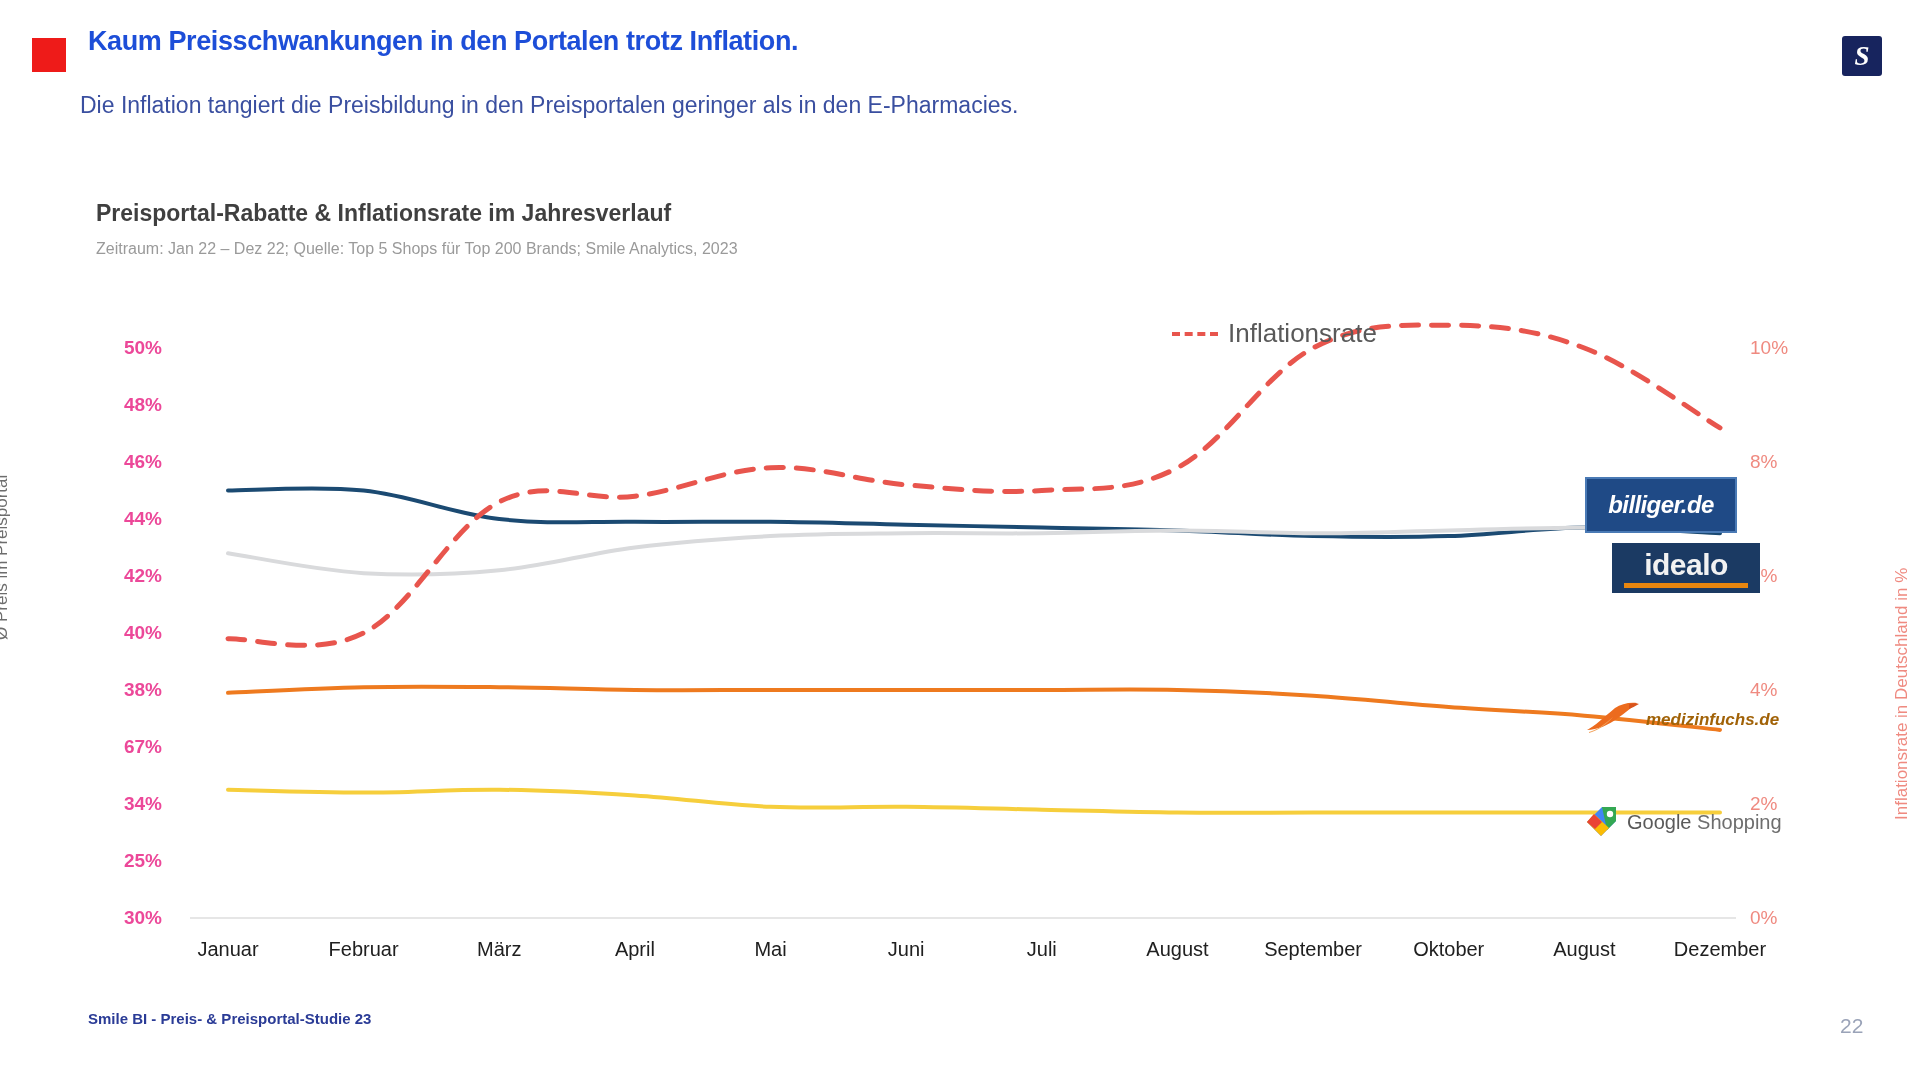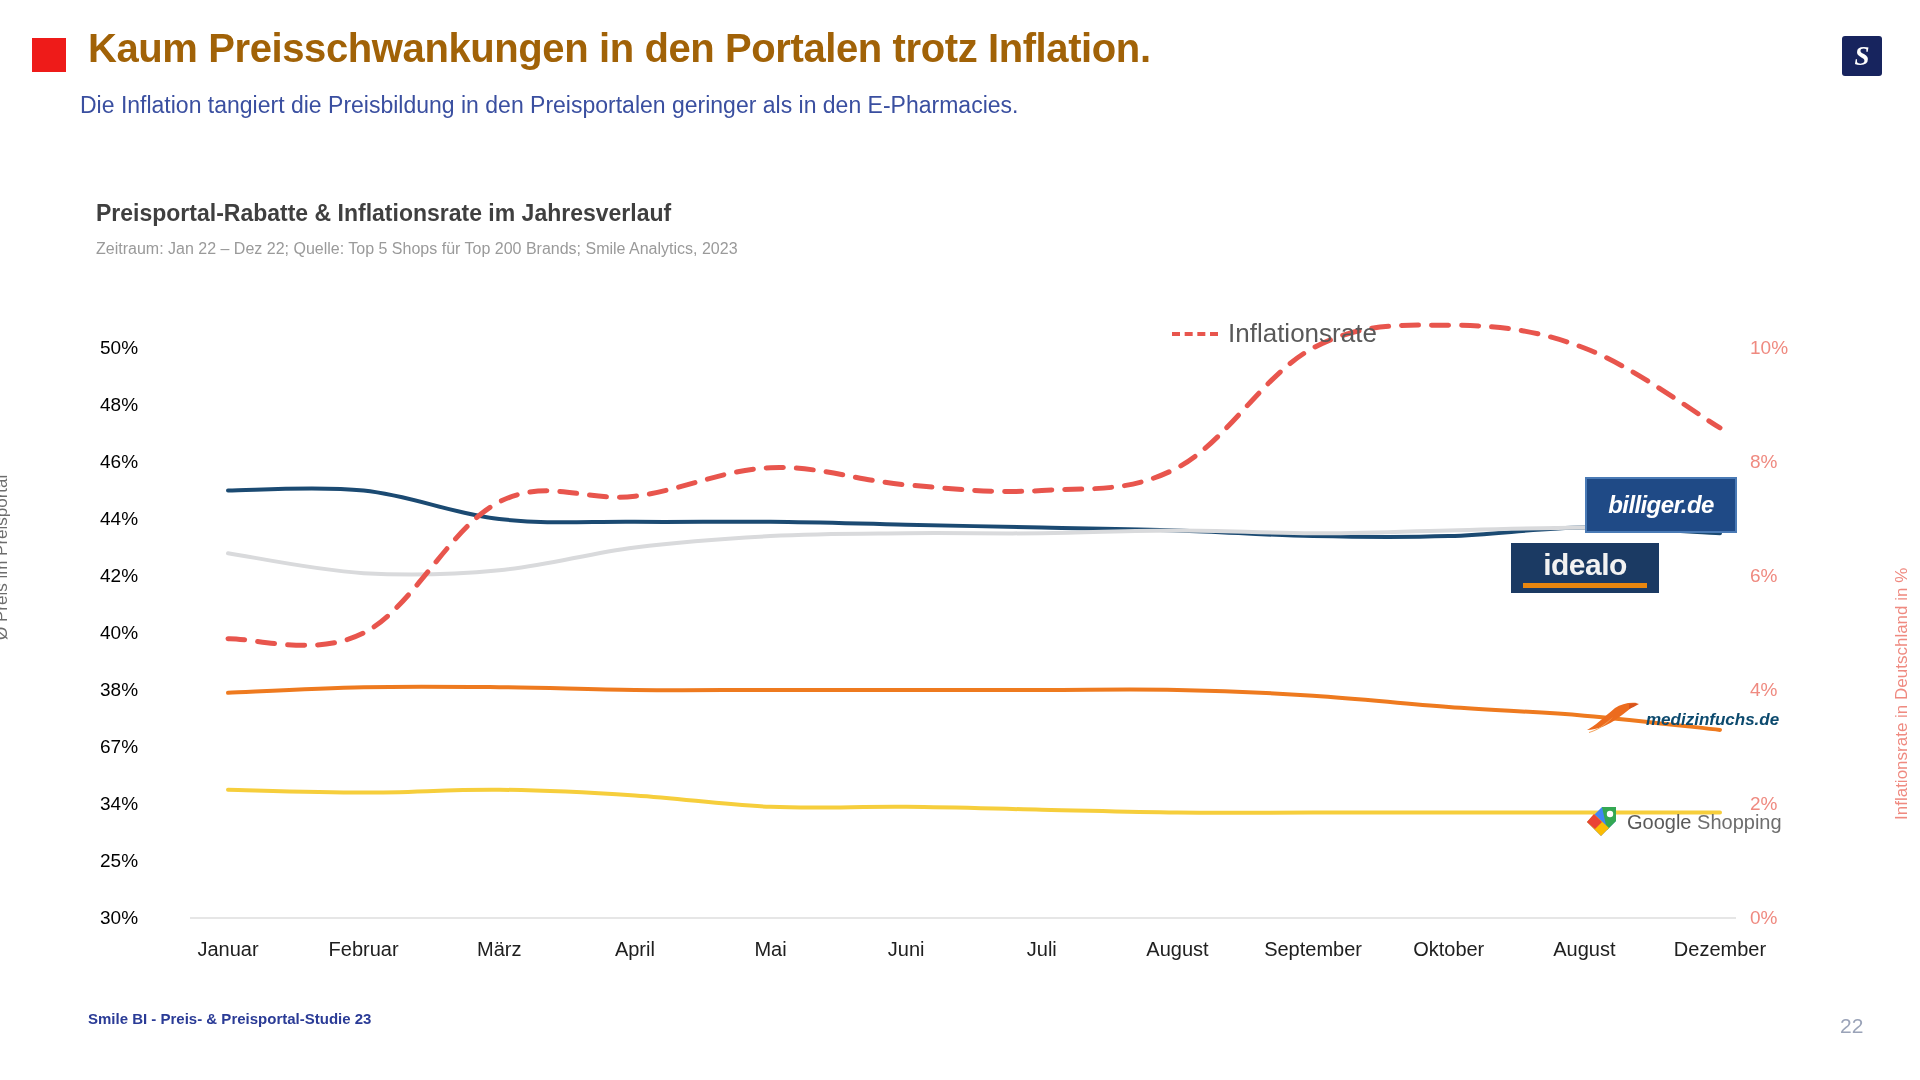--- a/index.html
+++ b/index.html
@@ -22,23 +22,23 @@
     left: 32px;
     top: 38px;
     width: 34px;
     height: 34px;
     background: #ee1b19;
   }
   #page-title {
     position: absolute;
     left: 88px;
     top: 26px;
-    font-size: 40px;
-    font-weight: 700;
-    color: #a16207;
+    font-size: 27px;
+    font-weight: 700;
+    color: #1d4ed8;
     letter-spacing: -0.4px;
     white-space: nowrap;
   }
   #page-subtitle {
     position: absolute;
     left: 80px;
     top: 92px;
     font-size: 23px;
     font-weight: 400;
     color: #3a4fa0;
@@ -88,24 +88,25 @@
     top: 0;
     width: 1920px;
     height: 1080px;
     pointer-events: none;
   }
 
   
   .ytick-left {
     position: absolute;
     width: 86px;
-    text-align: left;
+    text-align: center;
     font-size: 19px;
-    color: #000000;
+    color: #ec4899;
     transform: translateY(-50%);
+    font-weight: bold;
   }
   .ytick-right {
     position: absolute;
     width: 70px;
     text-align: left;
     font-size: 19px;
     color: #ef8a80;
     transform: translateY(-50%);
   }
   .xtick {
@@ -175,21 +176,21 @@
     align-items: center;
   }
   #logo-billiger .lbl {
     color: #ffffff;
     font-size: 24px;
     font-weight: 700;
     font-style: italic;
     letter-spacing: -0.6px;
   }
   #logo-idealo {
-    left: 1511px;
+    left: 1612px;
     top: 543px;
     width: 148px;
     height: 50px;
     background: #1b3a63;
     flex-direction: column;
     justify-content: center;
     align-items: center;
   }
   #logo-idealo .lbl {
     color: #f2f2f2;
@@ -204,21 +205,21 @@
     background: #e8860f;
     margin-top: 2px;
   }
   #logo-medizinfuchs {
     left: 1585px;
     top: 700px;
     align-items: center;
     gap: 5px;
   }
   #logo-medizinfuchs .lbl {
-    color: #0c4a6e;
+    color: #a16207;
     font-size: 17px;
     font-weight: 700;
     font-style: italic;
     white-space: nowrap;
   }
   #logo-google {
     left: 1585px;
     top: 805px;
     align-items: center;
     gap: 8px;

